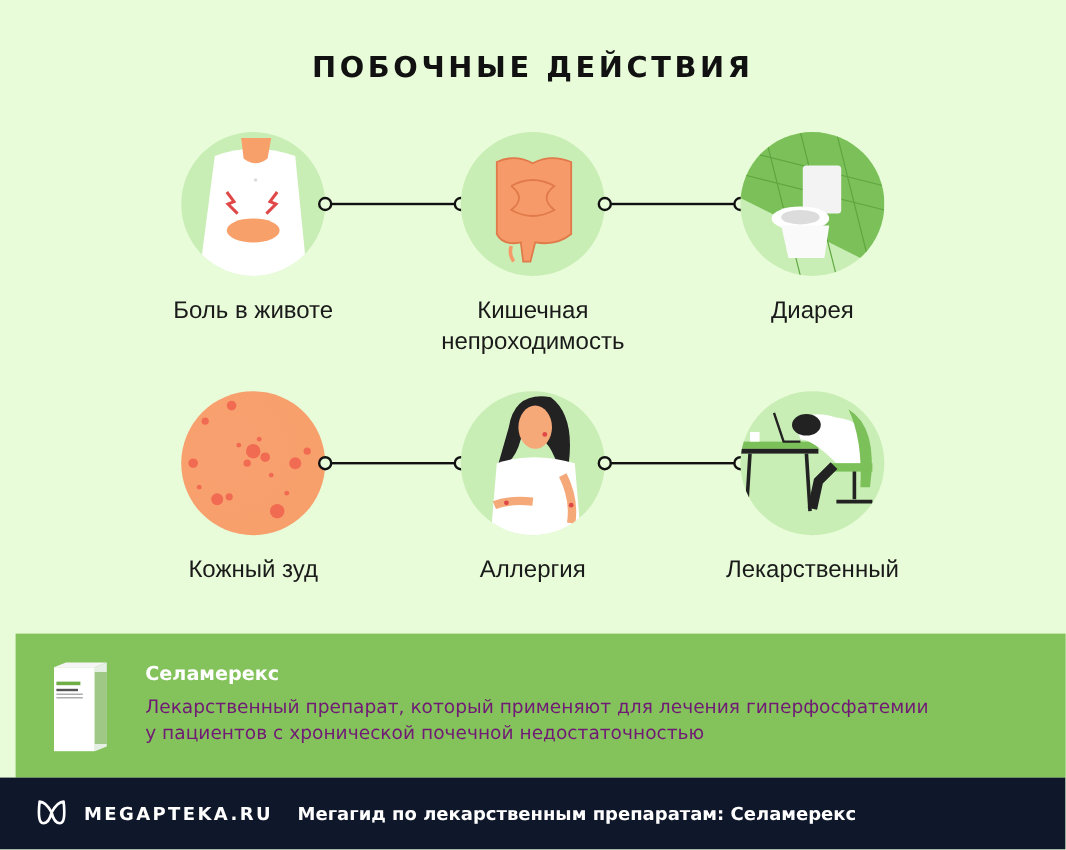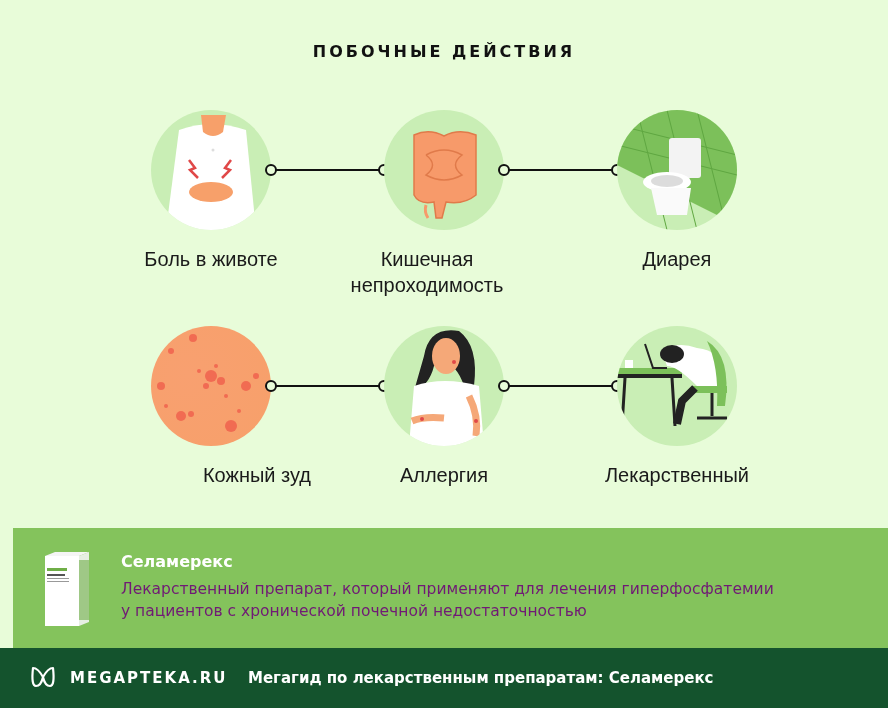--- a/index.html
+++ b/index.html
@@ -1,24 +1,24 @@
 <!DOCTYPE html>
 <html><head>
 <meta charset="utf-8">
 <style>
   * { box-sizing: border-box; margin: 0; padding: 0; }
   html, body { width: 888px; height: 708px; overflow: hidden; }
   body { background: #e8fcd9; font-family: "DejaVu Sans", sans-serif; position: relative; }
-  .title { position: absolute; top: 42px; left: 0; width: 888px; text-align: center; font-family: "DejaVu Sans", sans-serif; font-weight: bold; font-size: 16px; letter-spacing: 3px; color: #111; }
+  .title { position: absolute; top: 42px; left: 0; width: 888px; text-align: center; font-family: "DejaVu Sans", sans-serif; font-weight: bold; font-size: 24px; letter-spacing: 3px; color: #111; }
   .circle { position: absolute; width: 120px; height: 120px; border-radius: 50%; background: #c9eeb5; overflow: hidden; }
   .label { position: absolute; width: 200px; text-align: center; font-family: "Liberation Sans", sans-serif; font-size: 20px; line-height: 26px; color: #1a1a1a; }
   .conn { position: absolute; height: 2px; background: #111; }
   .dot { position: absolute; width: 12px; height: 12px; border-radius: 50%; border: 2px solid #111; background: #e8fcd9; }
   .info { position: absolute; left: 13px; top: 528px; width: 888px; height: 120px; background: #84c35c; }
-  .footer { position: absolute; left: 0; top: 648px; width: 888px; height: 60px; background: #14532d; }
+  .footer { position: absolute; left: 0; top: 648px; width: 888px; height: 60px; background: #0f172a; }
   .info-title { position: absolute; left: 108px; top: 24px; color: #fff; font-weight: bold; font-size: 16px; font-family: "DejaVu Sans", sans-serif; }
   .info-desc { position: absolute; left: 108px; top: 50px; width: 720px; color: #701a75; font-size: 15.5px; line-height: 22px; font-family: "DejaVu Sans", sans-serif; }
   .box { position: absolute; left: 30px; top: 22px; width: 48px; height: 78px; }
   .logo { position: absolute; left: 30px; top: 18px; }
   .brand { position: absolute; left: 70px; top: 21px; color: #fff; font-weight: bold; font-size: 15px; letter-spacing: 2px; font-family: "DejaVu Sans", sans-serif; }
   .footer-text { position: absolute; left: 248px; top: 21px; color: #fff; font-weight: bold; font-size: 15px; font-family: "DejaVu Sans", sans-serif; }
 </style>
 </head>
 <body>
 
@@ -60,21 +60,21 @@
         <line x1="80" y1="0" x2="110" y2="120"></line>
     </g>
     <rect x="52" y="28" width="32" height="40" rx="3" fill="#f3f3f3"></rect>
     <ellipse cx="50" cy="72" rx="24" ry="10" fill="#ffffff"></ellipse>
     <ellipse cx="50" cy="71" rx="16" ry="6" fill="#dcdcdc"></ellipse>
     <path d="M34 78 L40 105 L70 105 L74 78 Z" fill="#fafafa"></path>
   </svg>
 </div>
 
 <div class="label" style="left:111px; top:246px;">Боль в животе</div>
-<div class="label" style="left:327px; top:246px;">
+<div class="label" style="left:344px; top:246px;">
   <span>Кишечная</span><br>
   <span>непроходимость</span>
 </div>
 <div class="label" style="left:577px; top:246px;">Диарея</div>
 
 <div class="circle" style="left:151px; top:326px; background: radial-gradient(circle at 30% 40%, #f8a070, #f7a06a);">
   <svg width="120" height="120" viewBox="0 0 120 120">
     <g fill="#ef5a4a" opacity="0.75">
       <circle cx="42" cy="12" r="4"></circle>
         <circle cx="60" cy="50" r="6"></circle>
@@ -126,21 +126,21 @@
     <path d="M45 25 Q60 15 80 22 Q105 25 105 45 L100 60 L80 60 Q60 40 50 40 Z" fill="#fff"></path>
     <ellipse cx="55" cy="28" rx="12" ry="9" fill="#222"></ellipse>
     <path d="M90 15 Q115 30 108 80 L100 80 Q102 40 90 15" fill="#7cc05a"></path>
     <rect x="75" y="60" width="35" height="7" fill="#7cc05a"></rect>
     <path d="M78 62 L65 75 L60 98" stroke="#222" stroke-width="8" fill="none"></path>
     <line x1="95" y1="67" x2="95" y2="90" stroke="#222" stroke-width="3"></line>
     <line x1="80" y1="92" x2="110" y2="92" stroke="#222" stroke-width="3"></line>
   </svg>
 </div>
 
-<div class="label" style="left:111px; top:462px;text-align:right;">Кожный зуд</div>
+<div class="label" style="left:111px; top:462px;">Кожный зуд</div>
 <div class="label" style="left:344px; top:462px;">Аллергия</div>
 <div class="label" style="left:577px; top:462px;">Лекарственный</div>
 
 <div class="info">
   <div class="box">
     <svg width="48" height="78" viewBox="0 0 48 78">
       <rect x="2" y="6" width="34" height="70" fill="#ffffff"></rect>
       <path d="M36 6 L46 2 L46 72 L36 76 Z" fill="#e6efe3"></path>
       <path d="M2 6 L12 2 L46 2 L36 6 Z" fill="#f5f5f5"></path>
       <rect x="4" y="18" width="20" height="3" fill="#6fae47"></rect>

